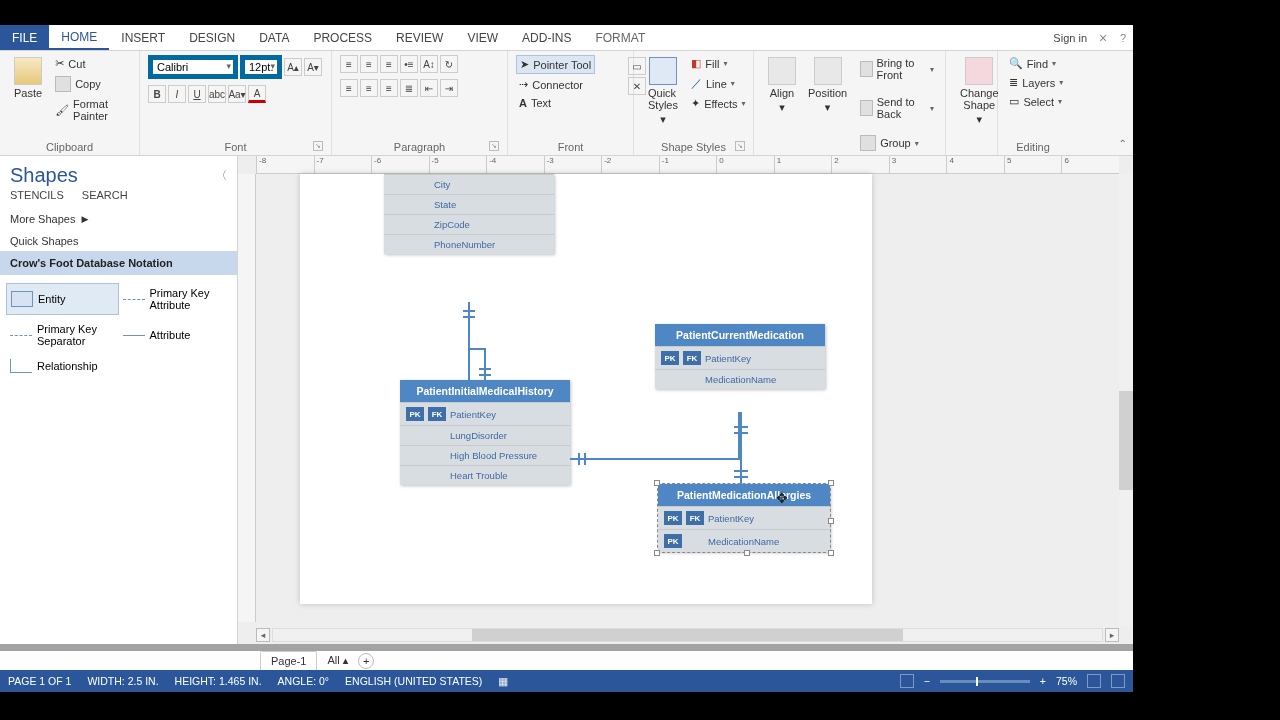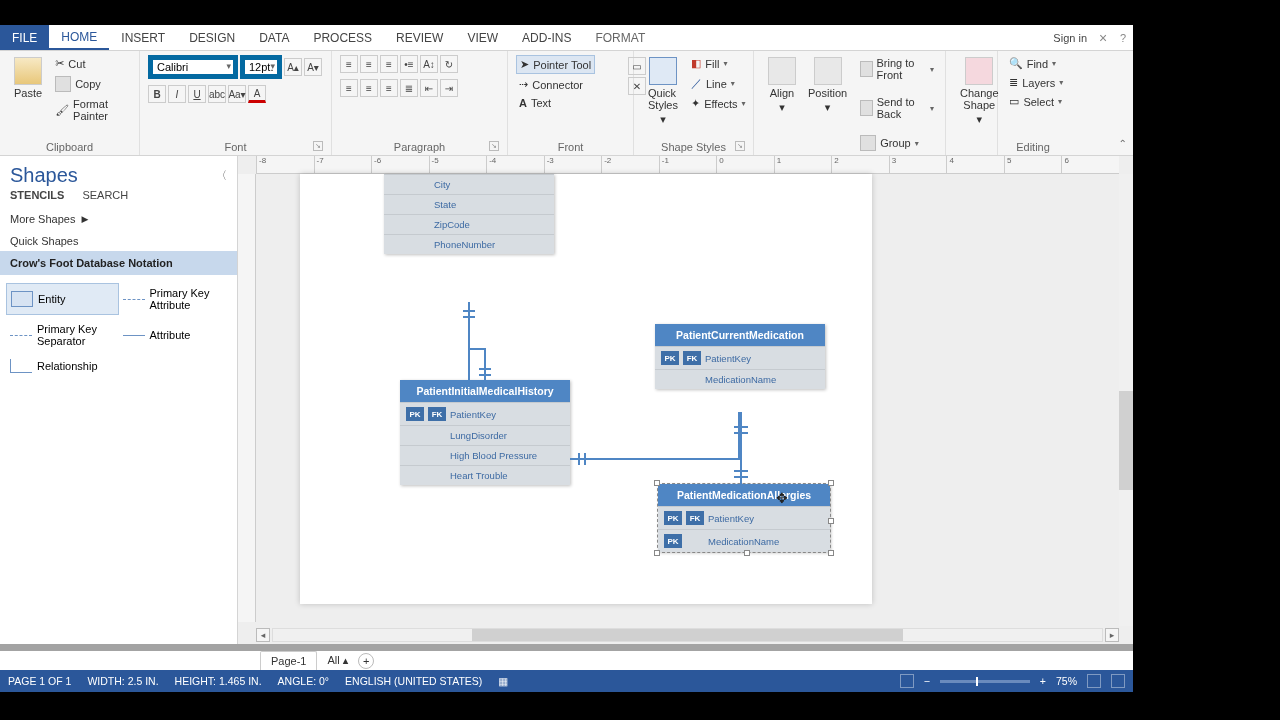--- a/index.html
+++ b/index.html
@@ -30,21 +30,21 @@
 .minirow { display:flex; gap:2px; align-items:center; }
 .sq { width:18px; height:18px; border:1px solid #ccc; display:flex; align-items:center; justify-content:center; font-size:10px; color:#444; cursor:pointer;}
 .collapse { position:absolute; right:6px; bottom:6px; font-size:10px; color:#666; cursor:pointer;}
 
 .workspace { flex:1; display:flex; background:#fff; min-height:0;}
 .shapes-pane { width:238px; border-right:1px solid #d4d4d4; display:flex; flex-direction:column; background:#fff; }
 .shapes-title { font-size:20px; color:#2b579a; padding:8px 10px 2px 10px; display:flex; align-items:center; justify-content:space-between;}
 .shapes-title .chev { font-size:11px; color:#666; cursor:pointer;}
 .shapes-tabs { display:flex; gap:18px; padding:0 10px 6px 10px; font-size:11px; color:#444;}
 .shapes-tabs .st { cursor:pointer; }
-.shapes-tabs .st.active { font-weight:700; }
+.shapes-tabs .st.active { font-weight:400; }
 .more-shapes { font-size:11px; padding:6px 10px; color:#333; cursor:pointer; display:flex; align-items:center; gap:6px;}
 .quick-shapes { font-size:11px; padding:4px 10px; color:#333; }
 .stencil { font-size:11px; padding:6px 10px; background:#c7d8ec; color:#222; font-weight:600; cursor:pointer;}
 .shape-grid { padding:8px 6px; display:grid; grid-template-columns: 1fr 1fr; gap:4px 0;}
 .shape-item { display:flex; align-items:center; gap:5px; font-size:11px; padding:4px 4px; cursor:pointer;}
 .shape-item.sel-item { background:#e0eaf5; border:1px solid #a9c3e0;}
 .shape-ic { width:22px; height:16px; background:#d7e3f2; border:1px solid #6d93c4; flex-shrink:0;}
 .shape-ic.line { background:transparent; border:none; border-top:1px solid #6d93c4; height:1px; margin-top:8px; margin-bottom:7px;}
 .shape-ic.dash { background:transparent; border:none; border-top:1px dashed #6d93c4; height:1px; margin-top:8px; margin-bottom:7px;}
 .shape-ic.rel { width:22px; height:14px; border:1px solid #6d93c4; border-top:none; border-right:none; background:transparent;}

